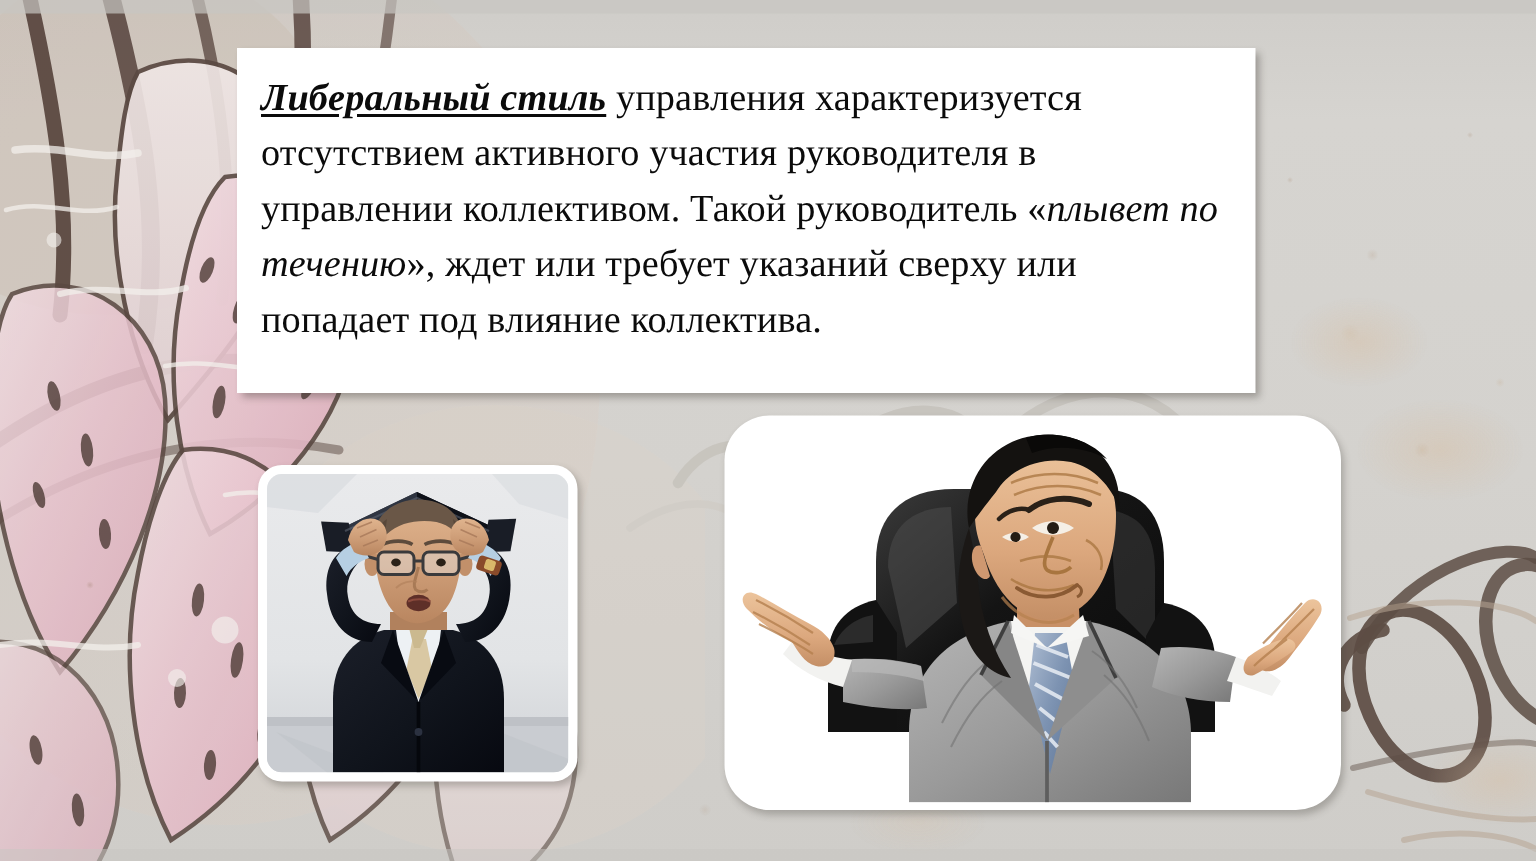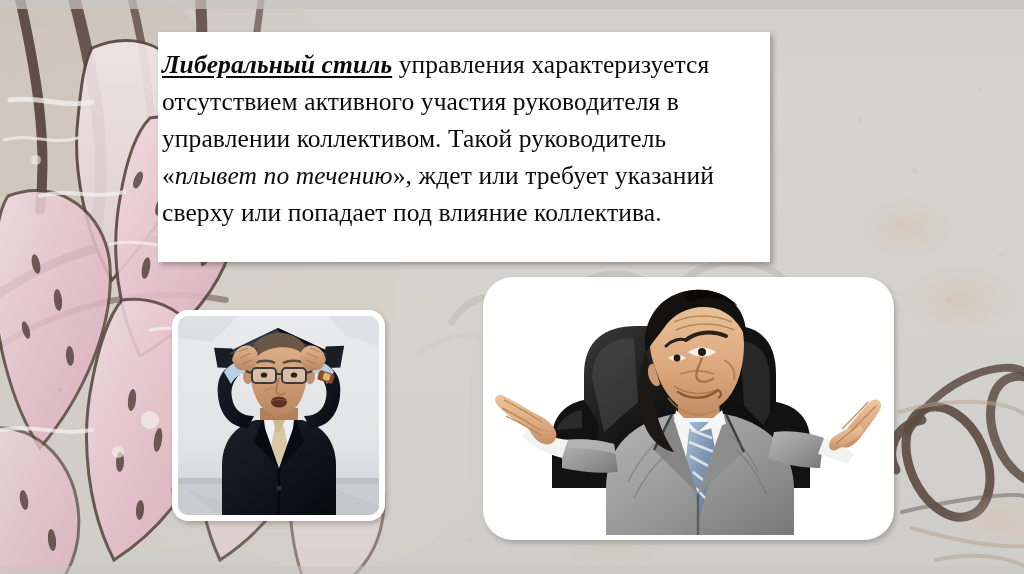--- a/index.html
+++ b/index.html
@@ -34,25 +34,25 @@
       radial-gradient(circle 3px at 1000px 255px, rgba(196,168,134,.40) 0%, transparent 100%),
       radial-gradient(circle 6px at 900px 222px, rgba(206,180,148,.30) 0%, transparent 100%),
       radial-gradient(circle 3px at 820px 430px, rgba(176,146,116,.40) 0%, transparent 100%),
       radial-gradient(circle 4px at 470px 540px, rgba(176,146,116,.28) 0%, transparent 100%);
   }
 
   svg.bg-art{position:absolute;left:0;top:0;width:1024px;height:574px;}
 
   
   .text-card{
-    position:absolute;left:158px;top:32px;width:612px;height:230px;
+    position:absolute;left:158px;top:32px;width:679px;height:230px;
     background:#ffffff;
     box-shadow:3px 3px 5px rgba(60,55,50,.38);
     box-sizing:border-box;
-    padding:14px 18px 10px 4px;
+    padding:14px 18px 10px 16px;
   }
   .body-text{
     margin:0;
     font-family:"Liberation Serif", serif;
     font-size:25.5px;line-height:37px;color:#0b0b0b;
     letter-spacing:.1px;
   }
   .kw{
     font-weight:bold;font-style:italic;
     text-decoration:underline;

